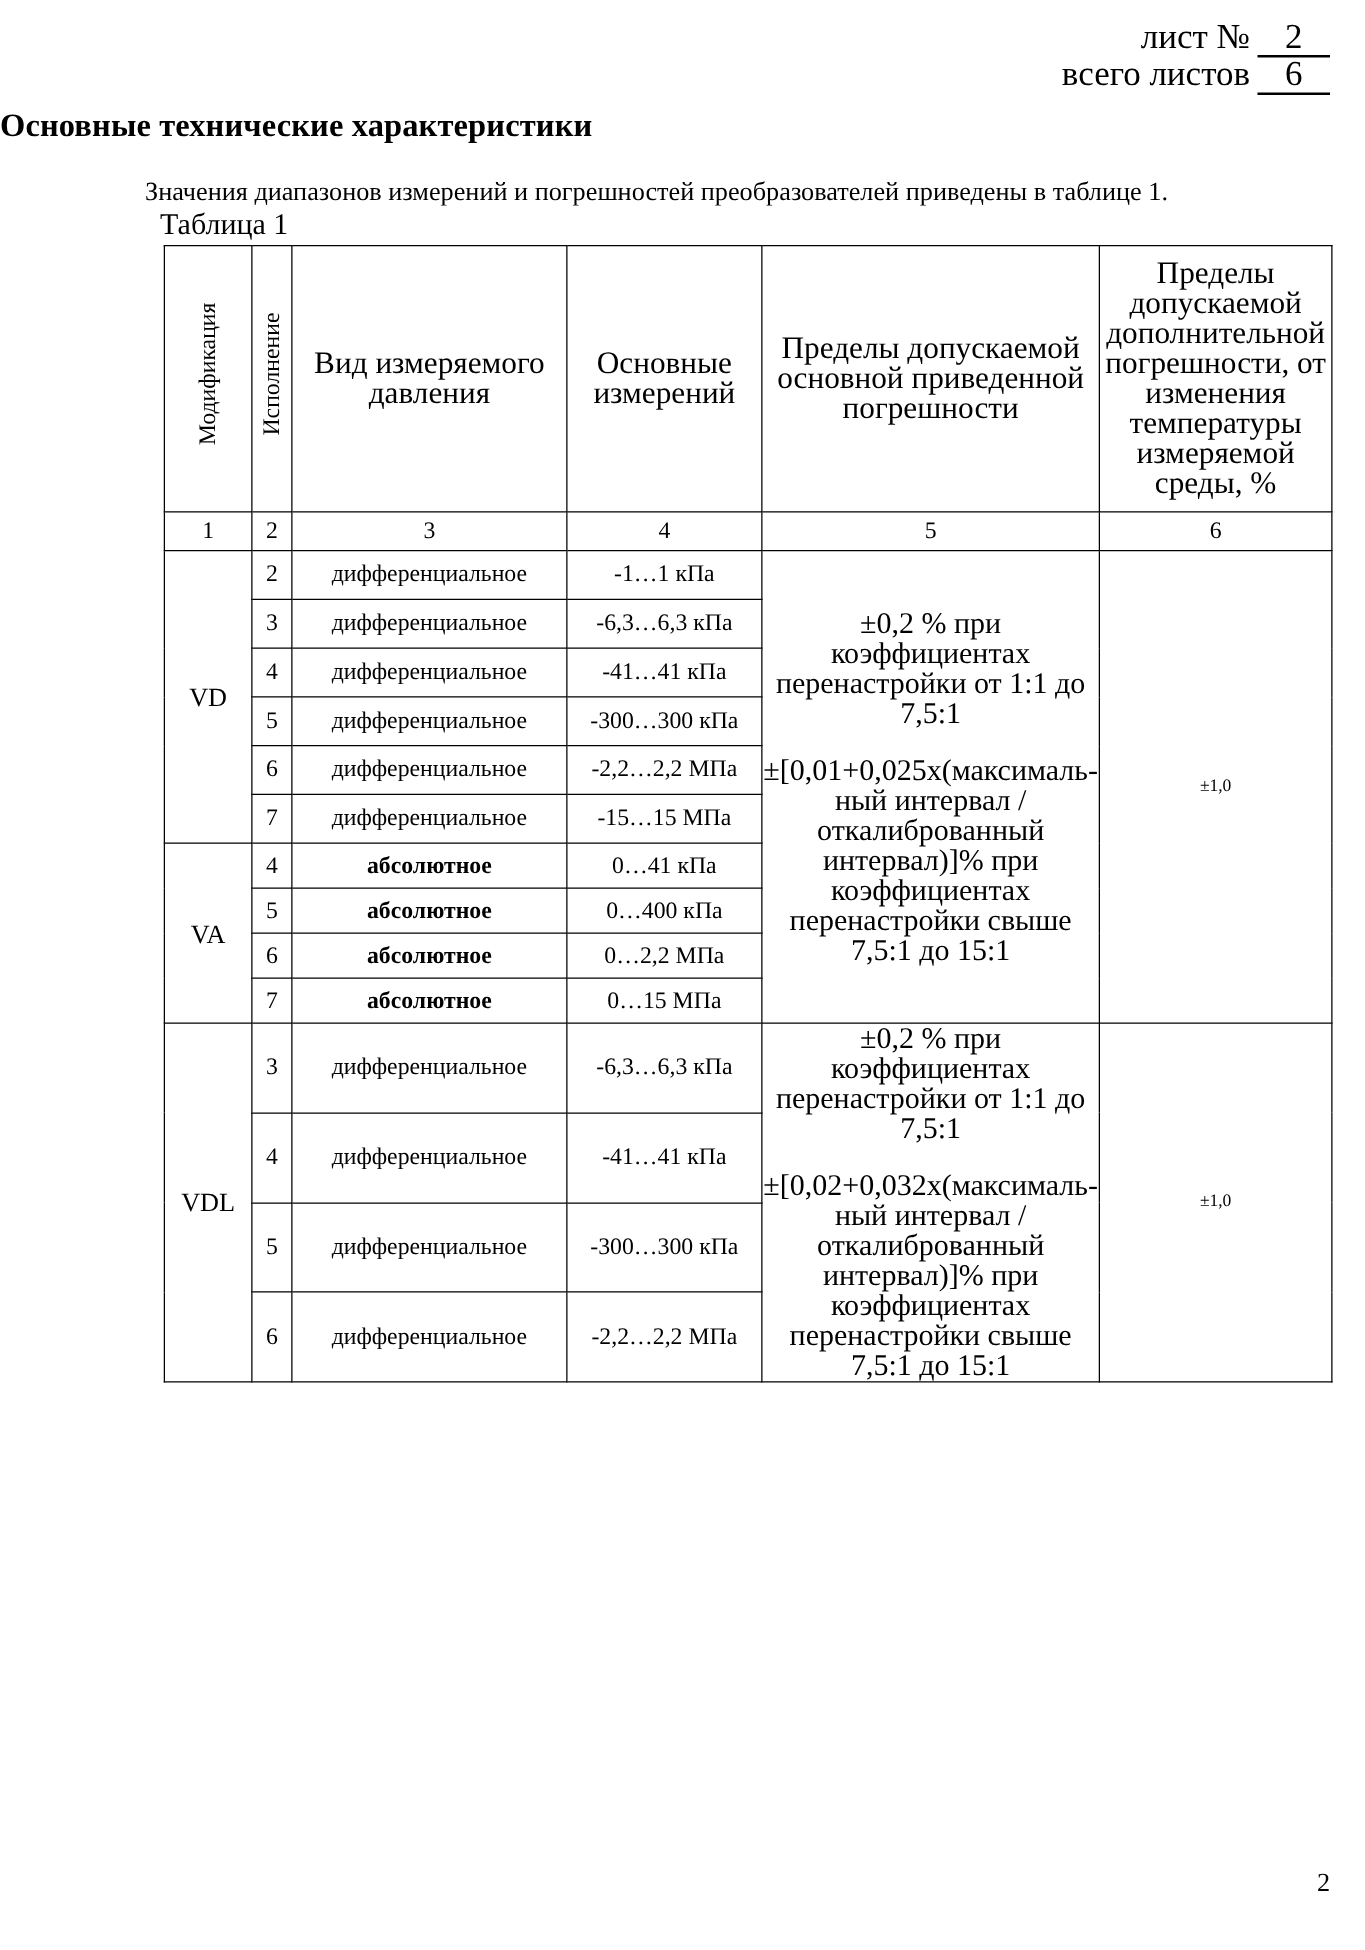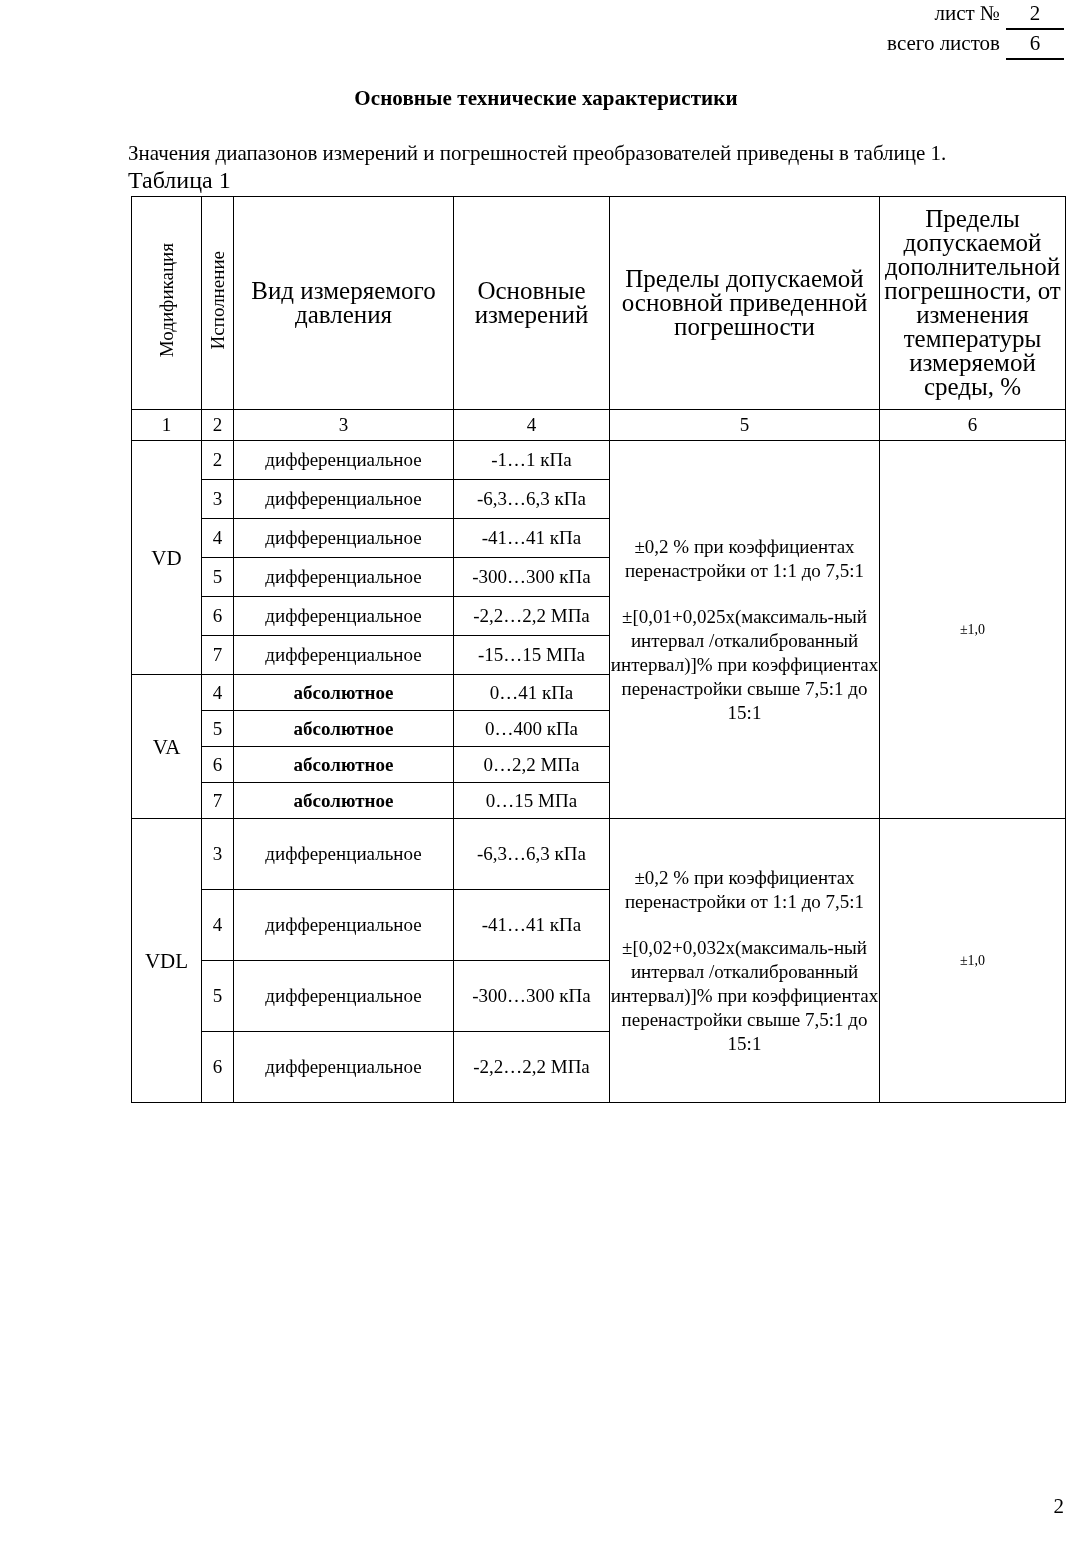--- a/index.html
+++ b/index.html
@@ -19,24 +19,24 @@
   .page {
     position: absolute;
     inset: 0;
     width: 1092px;
     height: 1560px;
   }
 
   
   .doc-header {
     position: absolute;
-    top: 0px;
+    top: 16px;
     right: 28px;
     text-align: right;
-    font-size: 21px;
+    font-size: 28px;
     line-height: 27px;
   }
   .doc-header .hrow {
     display: flex;
     justify-content: flex-end;
     align-items: baseline;
     white-space: nowrap;
   }
   .doc-header .hlabel { padding-right: 6px; }
   .doc-header .hvalue {
@@ -46,31 +46,31 @@
     border-bottom: 2px solid #000;
     padding: 0 6px 1px 6px;
   }
 
   
   .doc-title {
     position: absolute;
     top: 86px;
     left: 0;
     width: 1092px;
-    text-align: center;
-    font-size: 21px;
+    text-align: left;
+    font-size: 26px;
     font-weight: bold;
     letter-spacing: 0.1px;
   }
 
   
   .intro {
     position: absolute;
     top: 140px;
-    left: 128px;
+    left: 116px;
     width: 910px;
     font-size: 21px;
     line-height: 27px;
   }
   .table-caption {
     position: absolute;
     top: 167px;
     left: 128px;
     font-size: 24px;
     line-height: 27px;
@@ -149,21 +149,21 @@
     vertical-align: top;
     padding-top: 3px;
     text-align: center;
   }
 
   td.err {
     vertical-align: top;
     text-align: center;
     padding: 3px 2px 2px 2px;
     line-height: 25px;
-    font-size: 19px;
+    font-size: 24px;
   }
   td.err .gap { display: block; height: 22px; }
   td.add {
     vertical-align: top;
     text-align: center;
     padding-top: 4px;
     font-size: 14px;
   }
 
   

